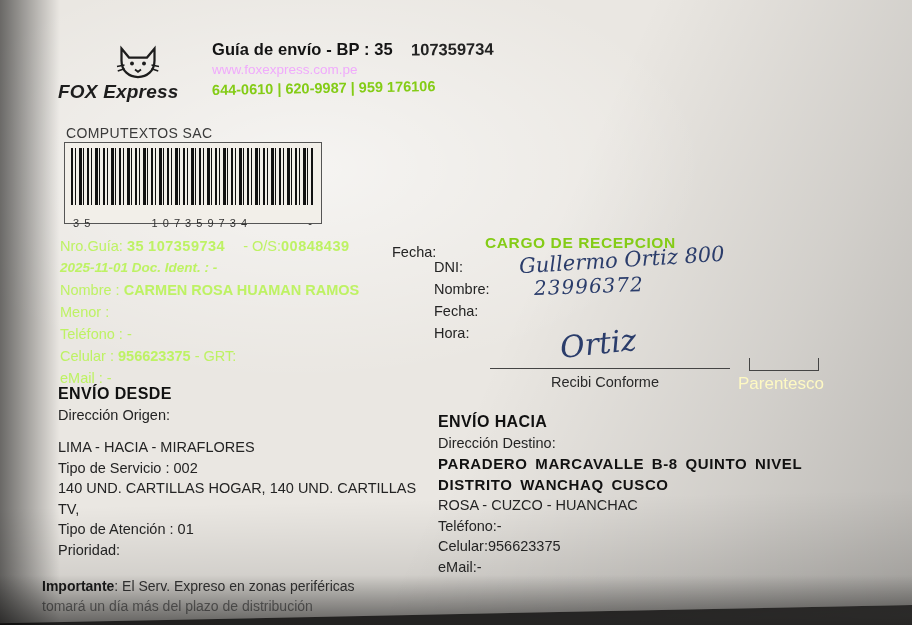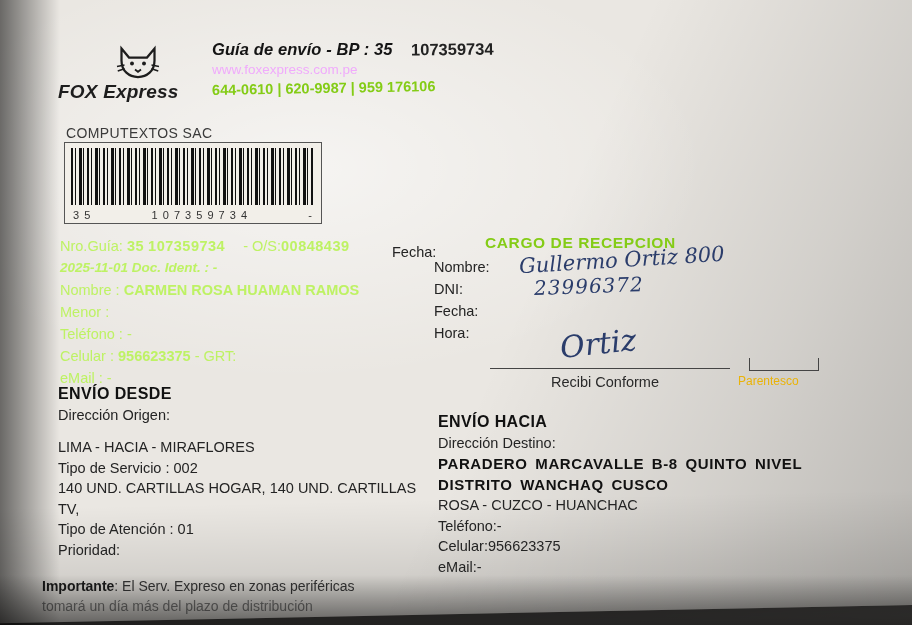--- a/index.html
+++ b/index.html
@@ -94,21 +94,20 @@
     position: absolute;
     left: 198px;
     top: 14px;
     width: 420px;
   }
   .guia-title {
     font-size: 16.5px;
     font-weight: bold;
     color: #141414;
     letter-spacing: 0.1px;
-    font-style: italic;
   }
   .guia-number {
     font-size: 16.5px;
     font-weight: bold;
     margin-left: 14px;
     display: inline-block;
     transform: rotate(-0.6deg);
   }
   .web {
     font-size: 13.5px;
@@ -154,21 +153,21 @@
       #111 0px, #111 2px, transparent 2px, transparent 4px,
       #111 4px, #111 5px, transparent 5px, transparent 8px,
       #111 8px, #111 11px, transparent 11px, transparent 12px,
       #111 12px, #111 13px, transparent 13px, transparent 16px);
   }
   .barcode-digits {
     display: flex;
     justify-content: space-between;
     font-size: 11px;
     color: #333;
-    margin-top: 4px;
+    margin-top: 12px;
     padding: 0 2px;
     letter-spacing: 1px;
   }
 
   
   .detail {
     position: absolute;
     left: 46px;
     top: 210px;
     width: 400px;
@@ -258,22 +257,22 @@
     width: 68px;
     height: 12px;
     border-left: 1px solid #444;
     border-right: 1px solid #444;
     border-bottom: 1px solid #444;
   }
   .lbl-parent {
     position: absolute;
     left: 724px;
     top: 348px;
-    font-size: 12px;
-    color: #eab308;
+    font-size: 17px;
+    color: #fef9c3;
   }
 
   
   .envio-desde {
     position: absolute;
     left: 44px;
     top: 358px;
     width: 380px;
     font-size: 14.5px;
     line-height: 20.5px;
@@ -376,22 +375,22 @@
         <span class="b">956623375</span>
         <span>- GRT:</span>
       </div>
       <div class="row">eMail : -</div>
     </div>
     <div class="fecha-label">Fecha:</div>
 
     <div class="cargo">
       <div class="cargo-title">CARGO DE RECEPCION</div>
       <div class="cargo-rows">
+        <div>DNI:</div>
         <div>Nombre:</div>
-        <div>DNI:</div>
         <div>Fecha:</div>
         <div>Hora:</div>
       </div>
     </div>
     <div class="hand hw-name">Gullermo Ortiz 800</div>
     <div class="hand hw-dni">23996372</div>
     <div class="hand sig">Ortiz</div>
     <div class="line-recibi"></div>
     <div class="lbl-recibi">Recibi Conforme</div>
     <div class="tick-parent"></div>

